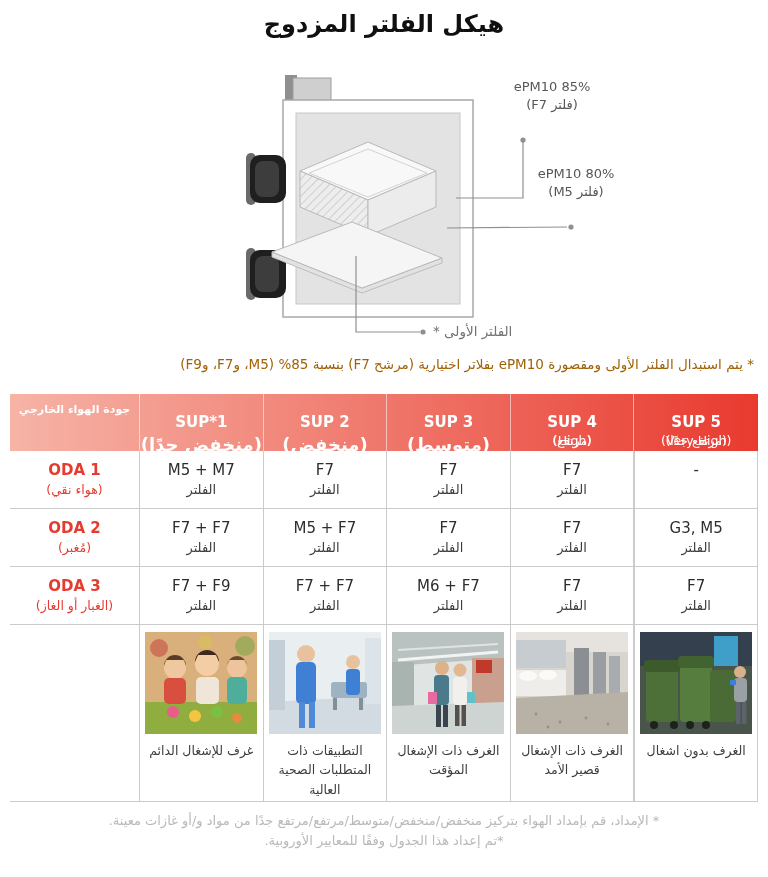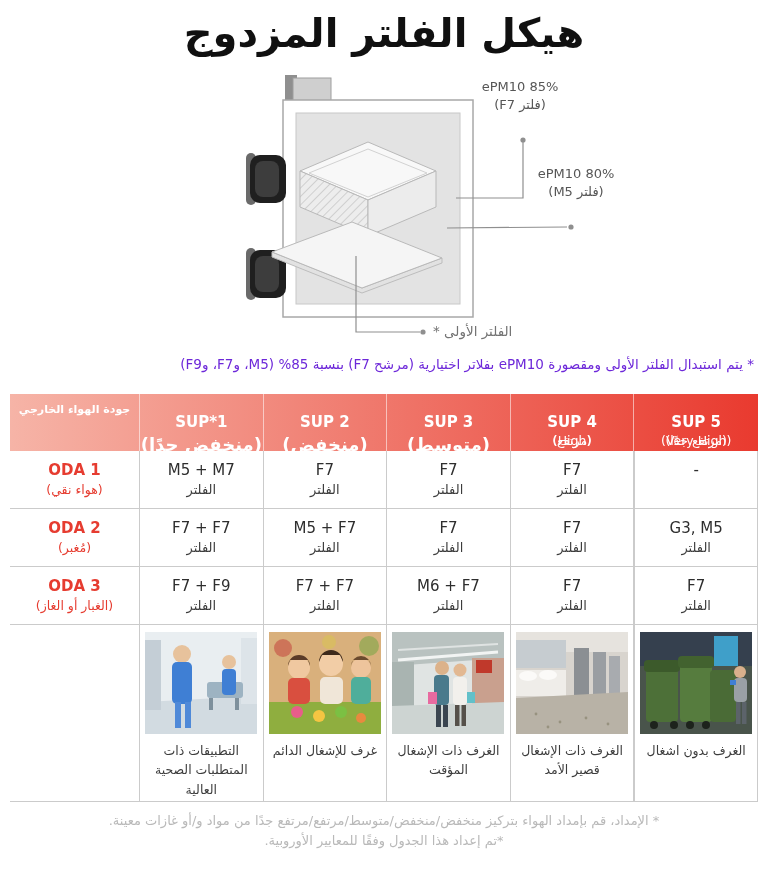--- a/index.html
+++ b/index.html
@@ -9,37 +9,37 @@
     --border-gray:#cbcbcb;
   }
   *{box-sizing:border-box;margin:0;padding:0;}
   html,body{background:#ffffff;}
   body{
     width:768px;height:877px;overflow:hidden;position:relative;
     font-family:"DejaVu Sans","Liberation Sans",sans-serif;color:#303030;
   }
   
   .page-title{
-    text-align:center;font-size:40px;font-weight:700;color:#101010;
+    text-align:center;font-size:24px;font-weight:700;color:#101010;
     padding-top:10px;height:72px;letter-spacing:0;
   }
   
   .diagram{position:relative;width:768px;height:278px;}
   .diagram svg.unit{position:absolute;left:0;top:0;}
   .callout-label{
     position:absolute;text-align:center;font-size:13px;line-height:1.35;
     color:#565656;font-weight:500;white-space:nowrap;
   }
   .callout-primary{
     position:absolute;font-size:13.5px;color:#737373;font-weight:500;white-space:nowrap;
   }
   
   .replace-note{
     direction:rtl;text-align:right;padding:0 14px;margin-top:6px;
-    font-size:13.5px;color:#6d28d9;height:28px;
+    font-size:13.5px;color:#a16207;height:28px;
   }
   
   .ftable{
     width:748px;margin:10px 10px 0 10px;
     display:grid;grid-template-columns:130px repeat(5,1fr);
   }
   .hcell{
     background:transparent;color:#fff;text-align:center;
     padding-top:19px;height:57px;position:relative;
     border-right:1px solid rgba(255,255,255,.55);
@@ -131,21 +131,21 @@
       <path d="M567,155 L447,156"></path>
       <path d="M356,184 L356,260 L420,260"></path>
     </g>
     <g fill="#8f8f8f">
       <circle cx="523" cy="68" r="2.6"></circle>
       <circle cx="571" cy="155" r="2.6"></circle>
       <circle cx="423" cy="260" r="2.6"></circle>
     </g>
   </svg>
 
-  <div class="callout-label" style="left:470px;top:6px;width:100px;">
+  <div class="callout-label" style="left:502px;top:6px;width:100px;">
     <span>ePM10 85%</span><br>
     <span dir="rtl">(فلتر F7)</span>
   </div>
 
   <div class="callout-label" style="left:526px;top:93px;width:100px;">
     <span>ePM10 80%</span><br>
     <span dir="rtl">(فلتر M5)</span>
   </div>
 
   <div class="callout-primary" style="left:433px;top:251px;" dir="ltr">* الفلتر الأولى</div>
@@ -255,39 +255,20 @@
   <div class="bcell">
     <span class="cell-main">F7</span>
     <span class="cell-sub">الفلتر</span>
   </div>
   <div class="bcell">
     <span class="cell-main">F7</span>
     <span class="cell-sub">الفلتر</span>
   </div>
 
   <div class="ucell"></div>
-
-  <div class="ucell">
-    <svg class="photo" viewBox="0 0 112 102">
-      <rect width="112" height="102" fill="#e9eef1"></rect>
-      <polygon points="0,70 112,64 112,102 0,102" fill="#d2dbe1"></polygon>
-      <rect x="0" y="8" width="16" height="70" fill="#c4ced6"></rect>
-      <rect x="96" y="6" width="16" height="66" fill="#dde4e9"></rect>
-      <rect x="62" y="50" width="36" height="16" rx="3" fill="#9db3c2"></rect>
-      <rect x="64" y="66" width="4" height="12" fill="#7e909c"></rect>
-      <rect x="90" y="66" width="4" height="12" fill="#7e909c"></rect>
-      <circle cx="84" cy="30" r="7" fill="#e7c29c"></circle>
-      <rect x="77" y="37" width="14" height="26" rx="4" fill="#3f7fd4"></rect>
-      <circle cx="37" cy="22" r="9" fill="#e7c29c"></circle>
-      <rect x="27" y="30" width="20" height="42" rx="5" fill="#3f7fd4"></rect>
-      <rect x="30" y="70" width="6" height="26" fill="#4f89d8"></rect>
-      <rect x="40" y="70" width="6" height="26" fill="#4f89d8"></rect>
-    </svg>
-    <span class="ucaption">التطبيقات ذات المتطلبات الصحية العالية</span>
-  </div>
 
   <div class="ucell">
     <svg class="photo" viewBox="0 0 112 102">
       <rect width="112" height="102" fill="#d9b07c"></rect>
       <circle cx="14" cy="16" r="9" fill="#c75b4a" opacity=".7"></circle>
       <circle cx="100" cy="14" r="10" fill="#8aa84e" opacity=".7"></circle>
       <circle cx="60" cy="10" r="7" fill="#d8c15a" opacity=".7"></circle>
       <rect x="0" y="70" width="112" height="32" fill="#8fae3f"></rect>
       <circle cx="30" cy="36" r="11" fill="#f0c8a0"></circle>
       <path d="M19,34 a11,11 0 0 1 22,0 l-2,-6 -18,0 z" fill="#5a3c28"></path>
@@ -301,20 +282,39 @@
       <circle cx="28" cy="80" r="6" fill="#e85d8a"></circle>
       <circle cx="50" cy="84" r="6" fill="#f5c542"></circle>
       <circle cx="72" cy="80" r="6" fill="#7bc043"></circle>
       <circle cx="92" cy="86" r="5" fill="#e88a3f"></circle>
     </svg>
     <span class="ucaption">غرف للإشغال الدائم</span>
   </div>
 
   <div class="ucell">
     <svg class="photo" viewBox="0 0 112 102">
+      <rect width="112" height="102" fill="#e9eef1"></rect>
+      <polygon points="0,70 112,64 112,102 0,102" fill="#d2dbe1"></polygon>
+      <rect x="0" y="8" width="16" height="70" fill="#c4ced6"></rect>
+      <rect x="96" y="6" width="16" height="66" fill="#dde4e9"></rect>
+      <rect x="62" y="50" width="36" height="16" rx="3" fill="#9db3c2"></rect>
+      <rect x="64" y="66" width="4" height="12" fill="#7e909c"></rect>
+      <rect x="90" y="66" width="4" height="12" fill="#7e909c"></rect>
+      <circle cx="84" cy="30" r="7" fill="#e7c29c"></circle>
+      <rect x="77" y="37" width="14" height="26" rx="4" fill="#3f7fd4"></rect>
+      <circle cx="37" cy="22" r="9" fill="#e7c29c"></circle>
+      <rect x="27" y="30" width="20" height="42" rx="5" fill="#3f7fd4"></rect>
+      <rect x="30" y="70" width="6" height="26" fill="#4f89d8"></rect>
+      <rect x="40" y="70" width="6" height="26" fill="#4f89d8"></rect>
+    </svg>
+    <span class="ucaption">التطبيقات ذات المتطلبات الصحية العالية</span>
+  </div>
+
+  <div class="ucell">
+    <svg class="photo" viewBox="0 0 112 102">
       <rect width="112" height="102" fill="#e0e4e3"></rect>
       <polygon points="0,0 112,0 112,26 0,34" fill="#b9c2c0"></polygon>
       <line x1="6" y1="28" x2="106" y2="20" stroke="#f2f4f3" stroke-width="3"></line>
       <line x1="6" y1="18" x2="106" y2="12" stroke="#dfe3e2" stroke-width="2"></line>
       <rect x="80" y="26" width="32" height="48" fill="#c9a08e"></rect>
       <rect x="84" y="28" width="16" height="13" fill="#c0392b"></rect>
       <rect x="0" y="30" width="22" height="44" fill="#a9b4b1"></rect>
       <polygon points="0,74 112,70 112,102 0,102" fill="#cdd4d2"></polygon>
       <circle cx="50" cy="36" r="7" fill="#dcb28a"></circle>
       <rect x="42" y="43" width="15" height="30" rx="4" fill="#4a7a8c"></rect>

